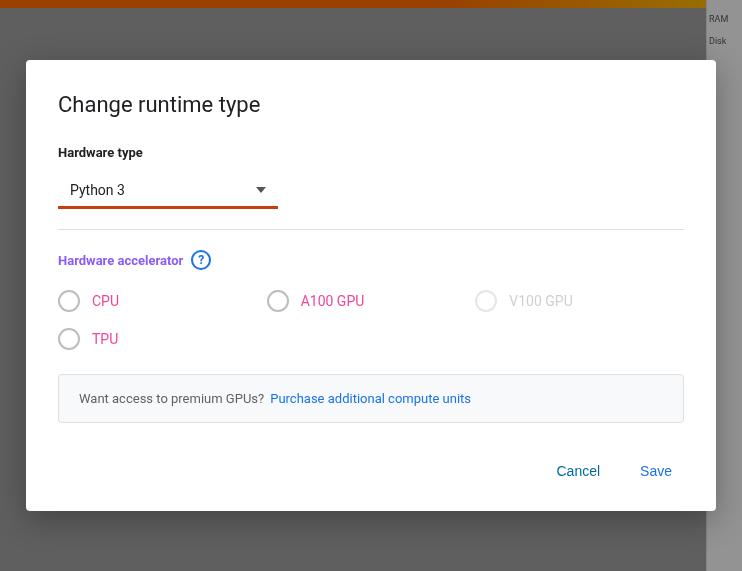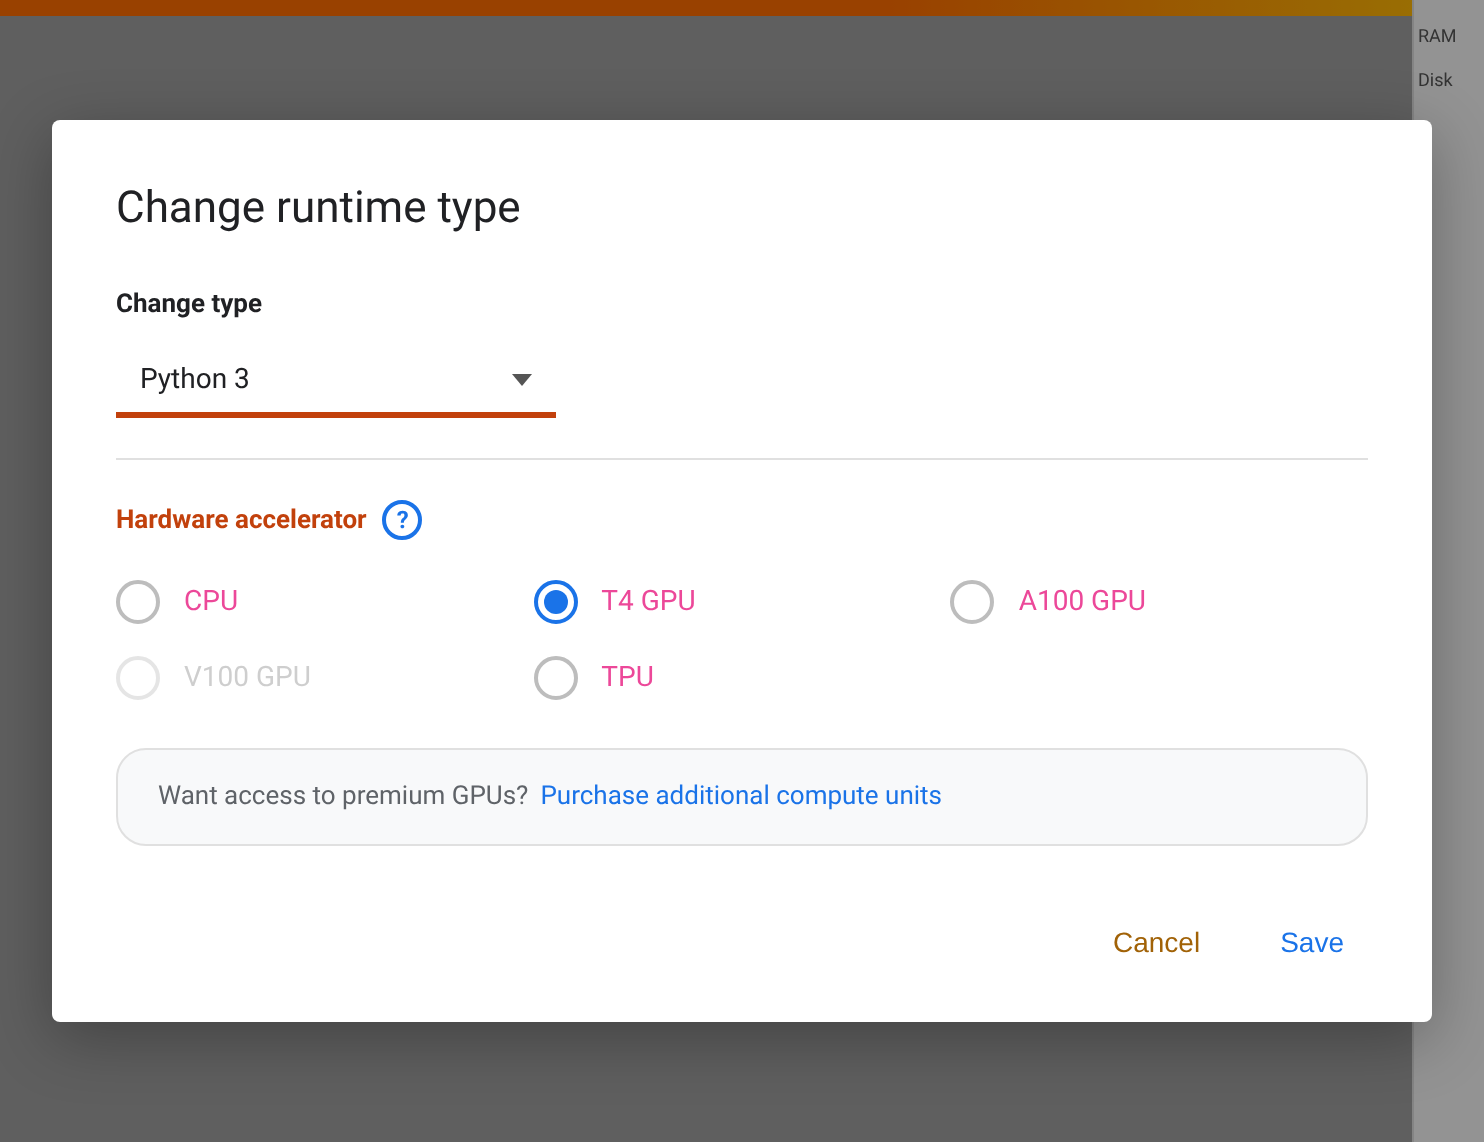--- a/index.html
+++ b/index.html
@@ -113,21 +113,21 @@
     
     .hw-header {
       display: flex;
       align-items: center;
       margin-bottom: 20px;
     }
 
     .hw-label {
       font-size: 13px;
       font-weight: 700;
-      color: #c2410c;
+      color: #8b5cf6;
       margin-right: 8px;
     }
 
     .help-icon {
       width: 20px;
       height: 20px;
       border-radius: 50%;
       border: 2px solid #1a73e8;
       display: flex;
       align-items: center;
@@ -185,21 +185,21 @@
     }
 
     .radio-text.disabled {
       color: #9e9e9e;
     }
 
     
     .info-box {
       background: #f8f9fa;
       border: 1px solid #e0e0e0;
-      border-radius: 15px;
+      border-radius: 4px;
       padding: 16px 20px;
       font-size: 13px;
       color: #5f6368;
       margin-bottom: 32px;
       display: flex;
       align-items: center;
       gap: 6px;
     }
 
     .info-link {
@@ -212,21 +212,21 @@
     .dialog-actions {
       display: flex;
       justify-content: flex-end;
       gap: 16px;
       align-items: center;
     }
 
     .btn-cancel {
       background: none;
       border: none;
-      color: #a16207;
+      color: #0369a1;
       font-size: 14px;
       font-weight: 500;
       cursor: pointer;
       padding: 8px 12px;
       border-radius: 4px;
     }
 
     .btn-save {
       background: none;
       border: none;
@@ -248,21 +248,21 @@
     <div style="padding: 4px 2px; font-size:9px; color:#555;">Disk</div>
   </div>
 </div>
 
 <div class="overlay"></div>
 
 <div class="dialog">
 
   <div class="dialog-title">Change runtime type</div>
 
-  <div class="section-label">Change type</div>
+  <div class="section-label">Hardware type</div>
 
   <div class="dropdown-container">
     <div class="dropdown">
       <span class="dropdown-label">Python 3</span>
       <div class="dropdown-arrow"></div>
     </div>
   </div>
 
   <hr class="divider">
 
@@ -273,26 +273,20 @@
     </div>
   </div>
 
   <div class="radio-grid">
 
     <div class="radio-item">
       <div class="radio-circle"></div>
       <span class="radio-text">CPU</span>
     </div>
 
-    <div class="radio-item">
-      <div class="radio-circle selected">
-        <div class="radio-inner"></div>
-      </div>
-      <span class="radio-text">T4 GPU</span>
-    </div>
 
     <div class="radio-item">
       <div class="radio-circle"></div>
       <span class="radio-text">A100 GPU</span>
     </div>
 
     <div class="radio-item" style="opacity:0.5;">
       <div class="radio-circle disabled"></div>
       <span class="radio-text disabled">V100 GPU</span>
     </div>

